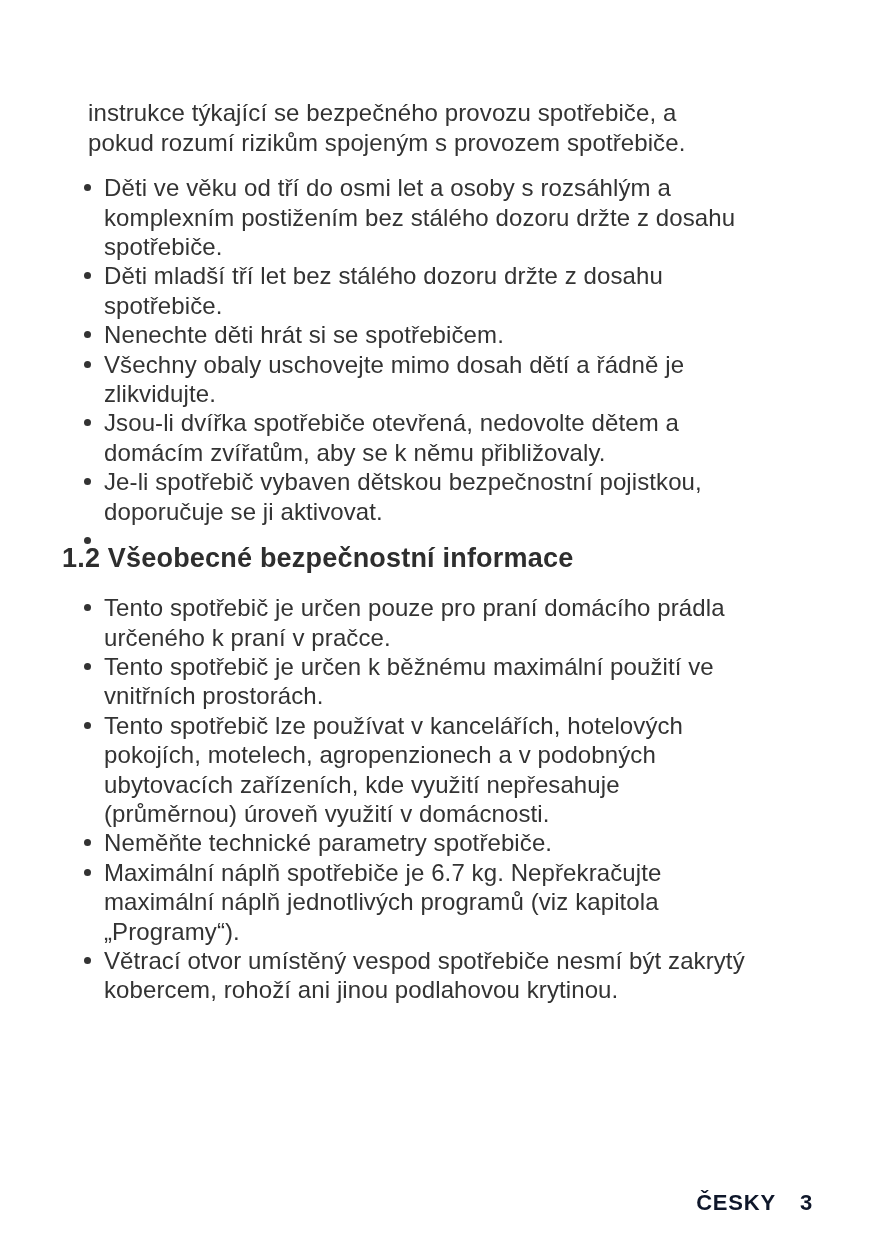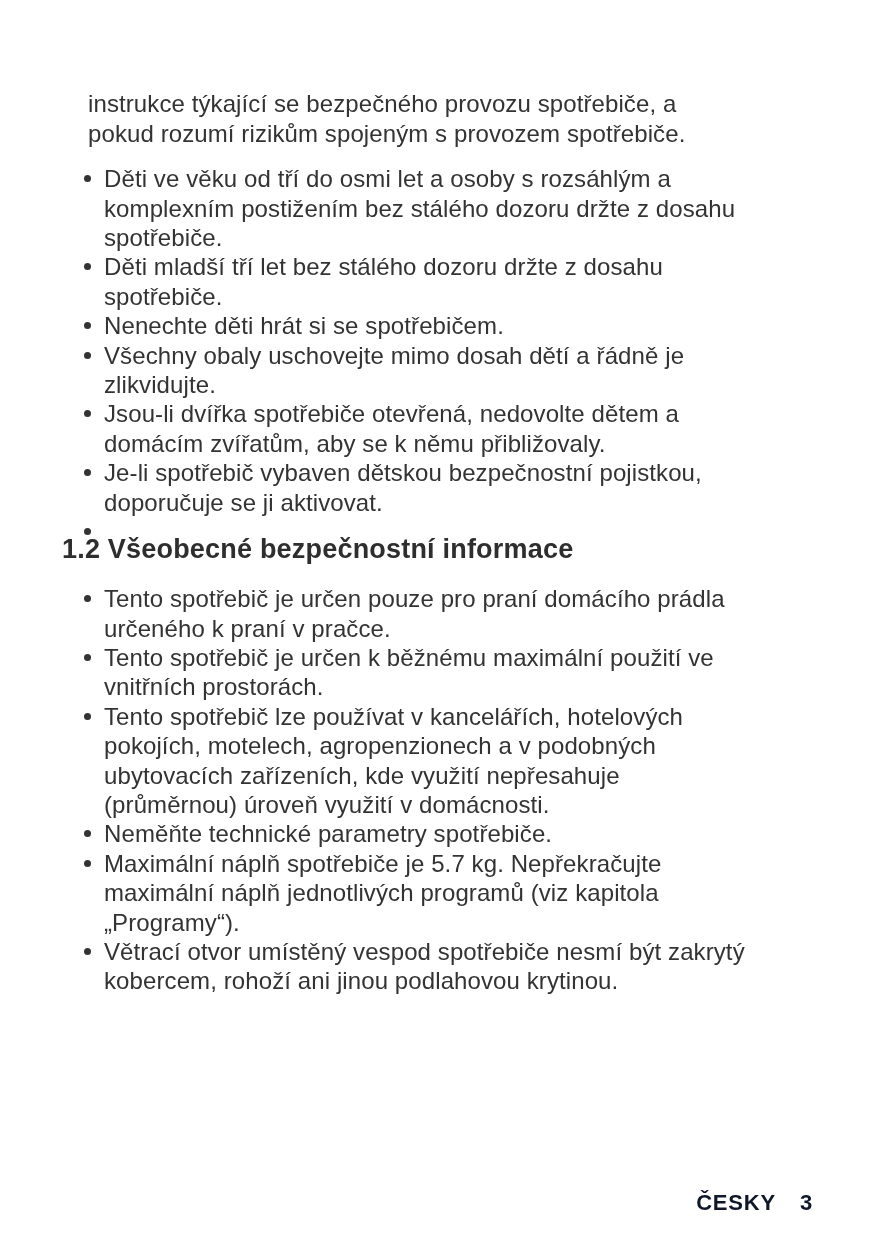--- a/index.html
+++ b/index.html
@@ -11,21 +11,21 @@
     position: relative;
     width: 874px;
     height: 1240px;
     background: #ffffff;
     font-family: "Liberation Sans", "DejaVu Sans", sans-serif;
     color: #333333;
     overflow: hidden;
   }
   .content {
     position: absolute;
-    top: 60px;
+    top: 69px;
     left: 65px;
     width: 765px;
     font-size: 24px;
     line-height: 29.4px;
     letter-spacing: 0.1px;
   }
   .intro {
     padding-left: 23px;
     white-space: pre-line;
     margin: 0;
@@ -103,21 +103,21 @@
     <ul class="bullets">
       <li><span class="dot"></span><span>Tento spotřebič je určen pouze pro praní domácího prádla
 určeného k praní v pračce.</span></li>
       <li><span class="dot"></span><span>Tento spotřebič je určen k běžnému maximální použití ve
 vnitřních prostorách.</span></li>
       <li><span class="dot"></span><span>Tento spotřebič lze používat v kancelářích, hotelových
 pokojích, motelech, agropenzionech a v podobných
 ubytovacích zařízeních, kde využití nepřesahuje
 (průměrnou) úroveň využití v domácnosti.</span></li>
       <li><span class="dot"></span><span>Neměňte technické parametry spotřebiče.</span></li>
-      <li><span class="dot"></span><span>Maximální náplň spotřebiče je 5.7 kg. Nepřekračujte
+      <li><span class="dot"></span><span>Maximální náplň spotřebiče je 6.7 kg. Nepřekračujte
 maximální náplň jednotlivých programů (viz kapitola
 „Programy“).</span></li>
       <li><span class="dot"></span><span>Větrací otvor umístěný vespod spotřebiče nesmí být zakrytý
 kobercem, rohoží ani jinou podlahovou krytinou.</span></li>
     </ul>
 
   </div>
 
   <div class="footer">
     <span>ČESKY</span><span class="pagenum">3</span>

